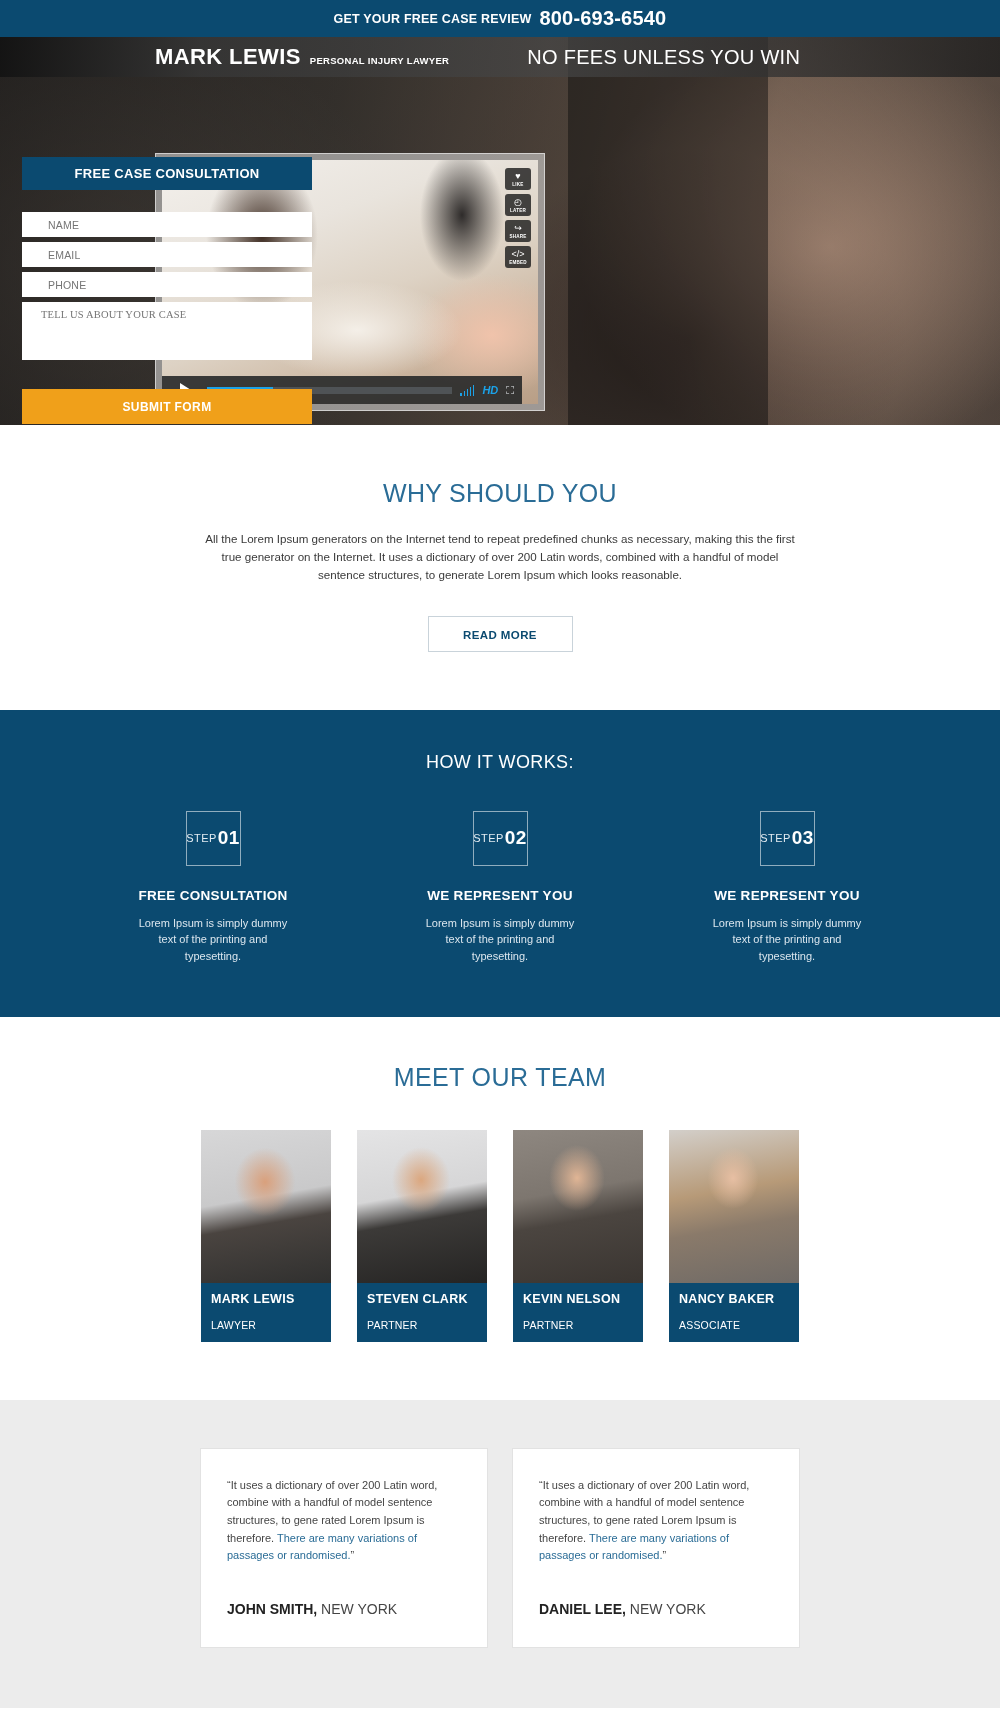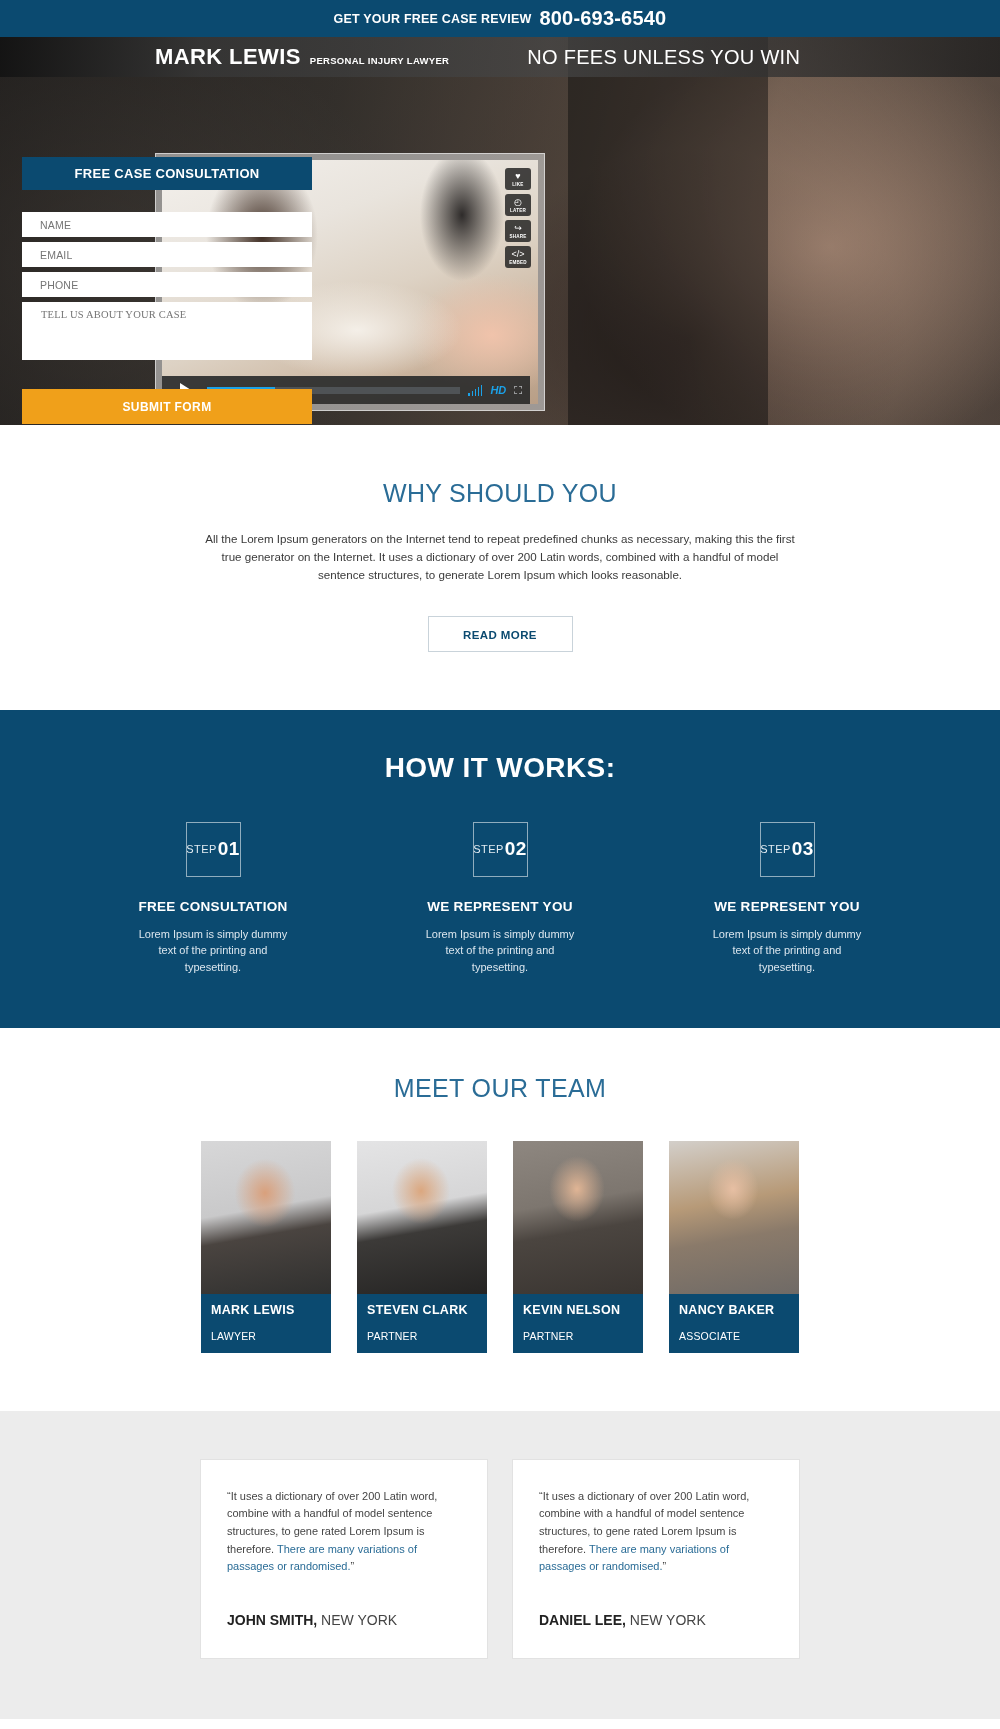--- a/index.html
+++ b/index.html
@@ -85,21 +85,21 @@
     width:26px; height:22px;
     background:rgba(30,30,30,.82);
     border-radius:3px;
     display:flex; flex-direction:column;
     align-items:center; justify-content:center;
     color:#fff; gap:1px;
   }
   .vs-glyph{ font-size:9px; line-height:9px; }
   .vs-label{ font-size:4.6px; font-weight:bold; letter-spacing:.2px; }
   .video-controls{
-    position:absolute; left:0; right:8px; bottom:0;
+    position:absolute; left:0; right:16px; bottom:0;
     height:28px;
     background:rgba(34,36,38,.88);
     display:flex; align-items:center;
     padding:0 8px; gap:8px;
   }
   .play-btn{
     width:0;height:0;
     border-left:11px solid #fff;
     border-top:7px solid transparent;
     border-bottom:7px solid transparent;
@@ -123,21 +123,21 @@
     background:#0b4a70; color:#fff;
     height:33px; display:flex; align-items:center; justify-content:center;
     font-size:13px; font-weight:bold; letter-spacing:.3px;
   }
   .form-body{ padding-top:22px; }
   .fld{
     width:100%; height:25px;
     background:#fff; border:none; outline:none;
     font-family:"Liberation Sans", sans-serif;
     font-size:10.5px; color:#5b5b5b;
-    padding:0 18px; margin-bottom:5px;
+    padding:0 26px; margin-bottom:5px;
     letter-spacing:.2px;
   }
   .fld-area{
     width:100%; height:58px; resize:none;
     background:#fff; border:none; outline:none;
     font-family:Liberation Serif, serif;
     font-size:10.5px; color:#5b5b5b;
     padding:7px 19px; letter-spacing:.2px;
   }
   .submit-btn{
@@ -162,21 +162,21 @@
     margin-top:32px; display:inline-block;
     width:145px; height:36px; line-height:36px;
     border:1px solid #c9d3da; background:#fff;
     color:#0b4a70; font-size:11.5px; font-weight:bold;
     letter-spacing:.4px; cursor:pointer;
     font-family:"Liberation Sans", sans-serif;
   }
 
   
   .how{ background:#0b4a70; color:#fff; padding:42px 0 52px; text-align:center; }
-  .how h2{ font-size:28px; font-weight:bold; letter-spacing:.4px; }
+  .how h2{ font-size:18px; font-weight:normal; letter-spacing:.4px; }
   .steps{ display:flex; justify-content:center; gap:127px; margin-top:38px; }
   .step{ width:160px; }
   .step-box{
     width:55px; height:55px; margin:0 auto;
     border:1px solid rgba(255,255,255,.55);
     display:flex; flex-direction:row;
     align-items:center; justify-content:center; gap:1px;
   }
   .step-word{ font-size:11px; letter-spacing:.4px; color:#e3ecf2; }
   .step-num{ font-size:19px; font-weight:bold; letter-spacing:.4px; }

